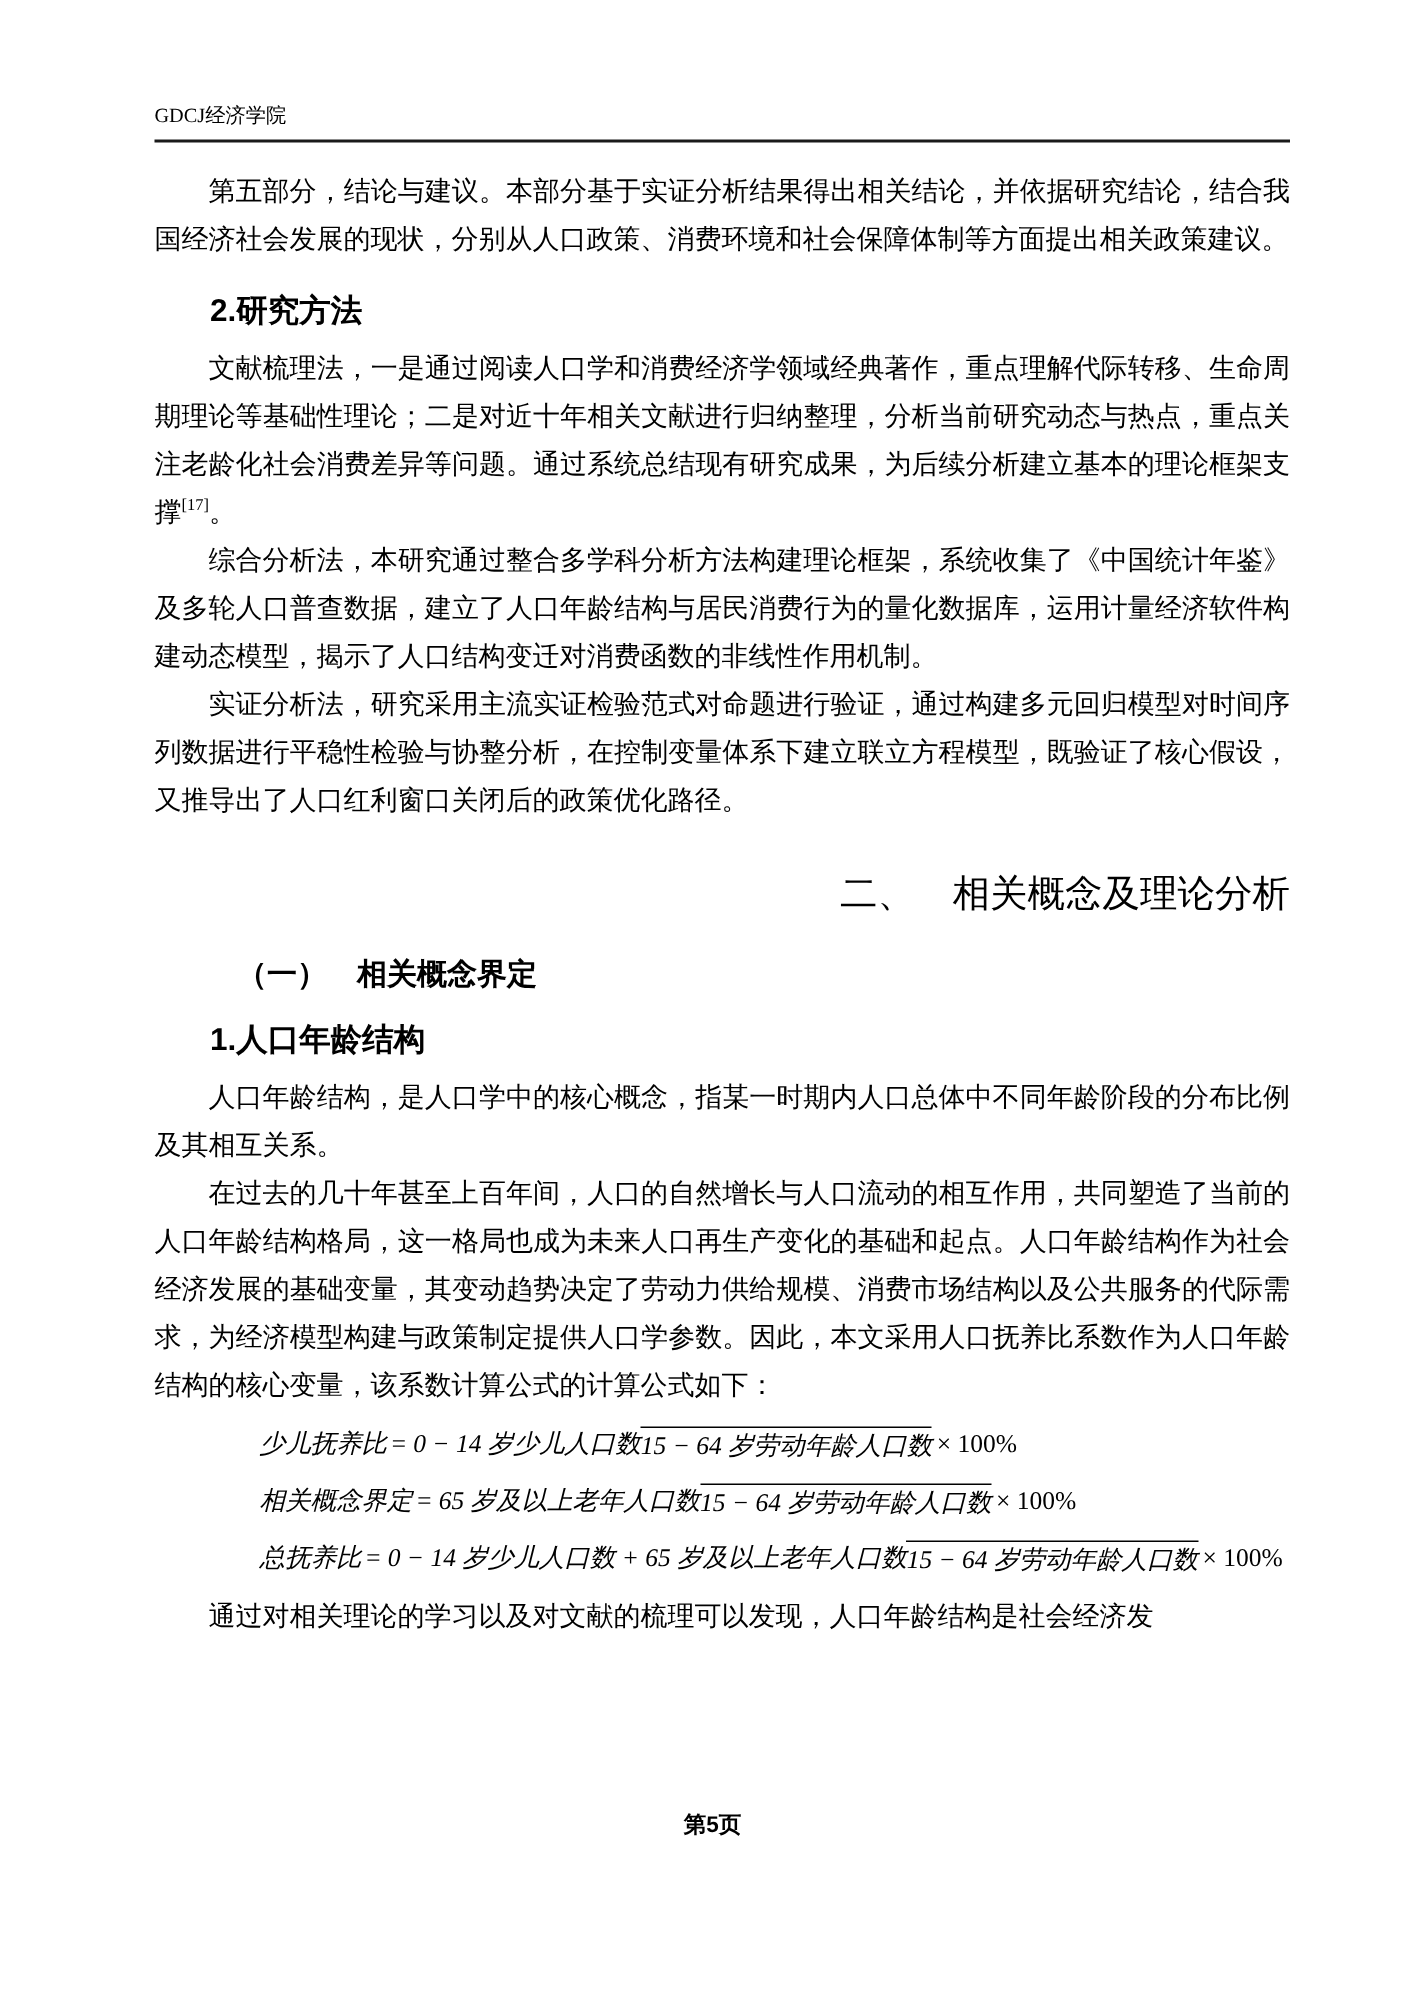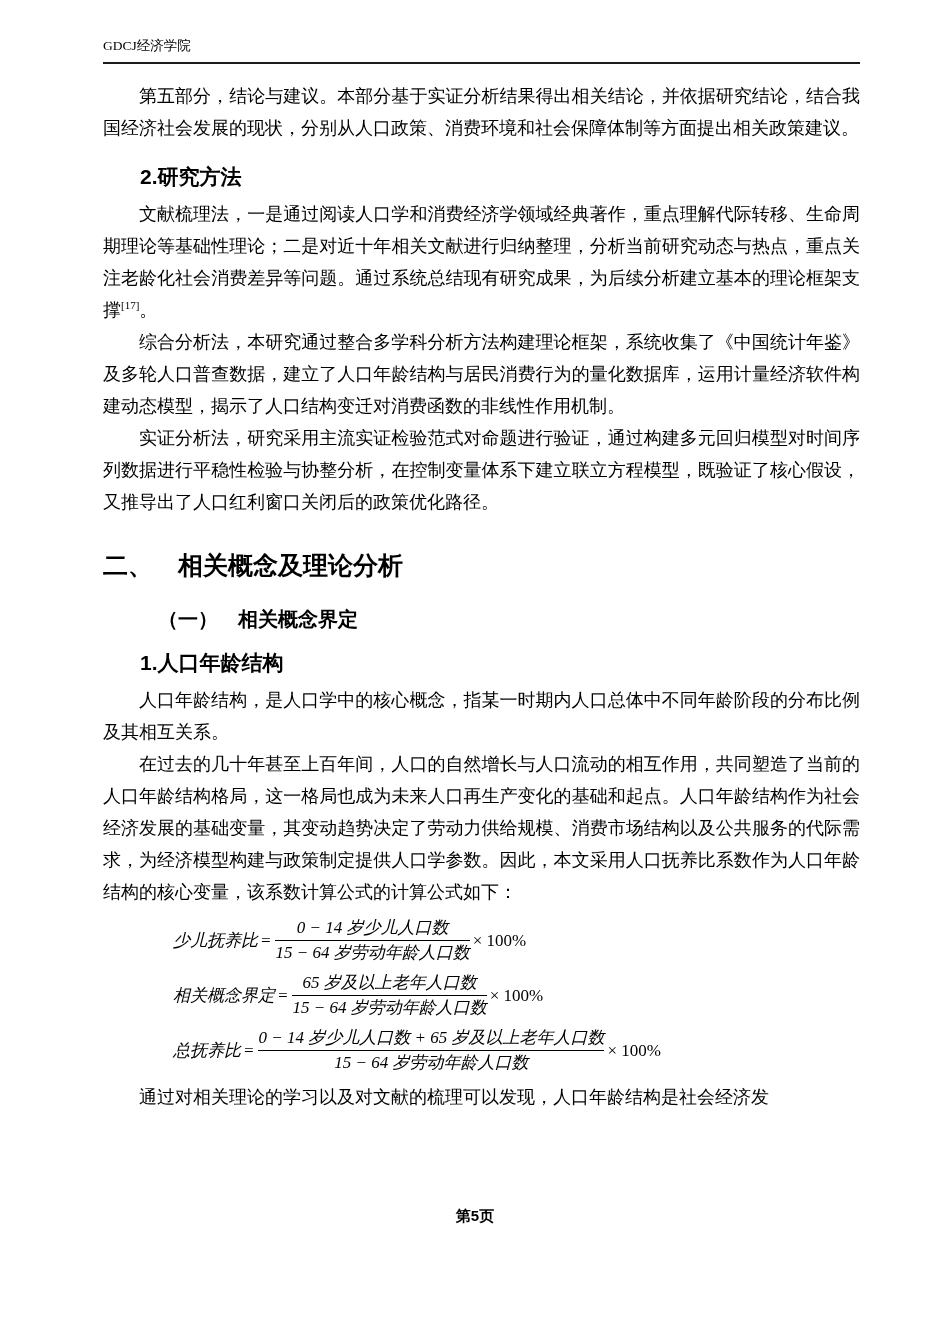--- a/index.html
+++ b/index.html
@@ -6,21 +6,21 @@
   .page{
     position:relative;
     width:950px;height:1344px;
     margin:0 auto;
     background:#ffffff;
     font-family:"Liberation Serif","DejaVu Serif",serif;
     color:#000;
     overflow:hidden;
   }
   .content{
-    padding:37px 90px 0 103px;
+    padding:68px 90px 0 103px;
   }
   
   .page-header{
     display:flex;
     justify-content:space-between;
     align-items:flex-end;
     font-size:13.5px;
     padding-bottom:7px;
     border-bottom:2px solid #1a1a1a;
   }
@@ -44,23 +44,23 @@
   
   .h-num{
     font-family:"Liberation Sans","DejaVu Sans",sans-serif;
     font-weight:bold;
     font-size:21px;
     margin:18px 0 6px 37px;
     line-height:30px;
   }
   .h-main{
     font-family:"Liberation Sans","DejaVu Sans",sans-serif;
-    font-weight:bold;
+    font-weight:normal;
     font-size:25px;
-    text-align:left;
+    text-align:right;
     margin:30px 0 22px 0;
     line-height:34px;
   }
   .h-sub{
     font-family:"Liberation Sans","DejaVu Sans",sans-serif;
     font-weight:bold;
     font-size:20px;
     margin:0 0 14px 55px;
     line-height:30px;
   }
@@ -72,21 +72,21 @@
   }
   .formula{
     display:flex;
     align-items:center;
     margin:6px 0;
     font-family:Liberation Serif, serif;
   }
   .formula .eq{margin:0 4px 0 2px;}
   .frac{
     display:inline-flex;
-    flex-direction:column;
+    flex-direction:row;
     text-align:center;
     line-height:24px;
   }
   .frac .den{
     border-top:1.5px solid #000;
   }
   .mult{
     font-style:normal;
     margin-left:3px;
   }

